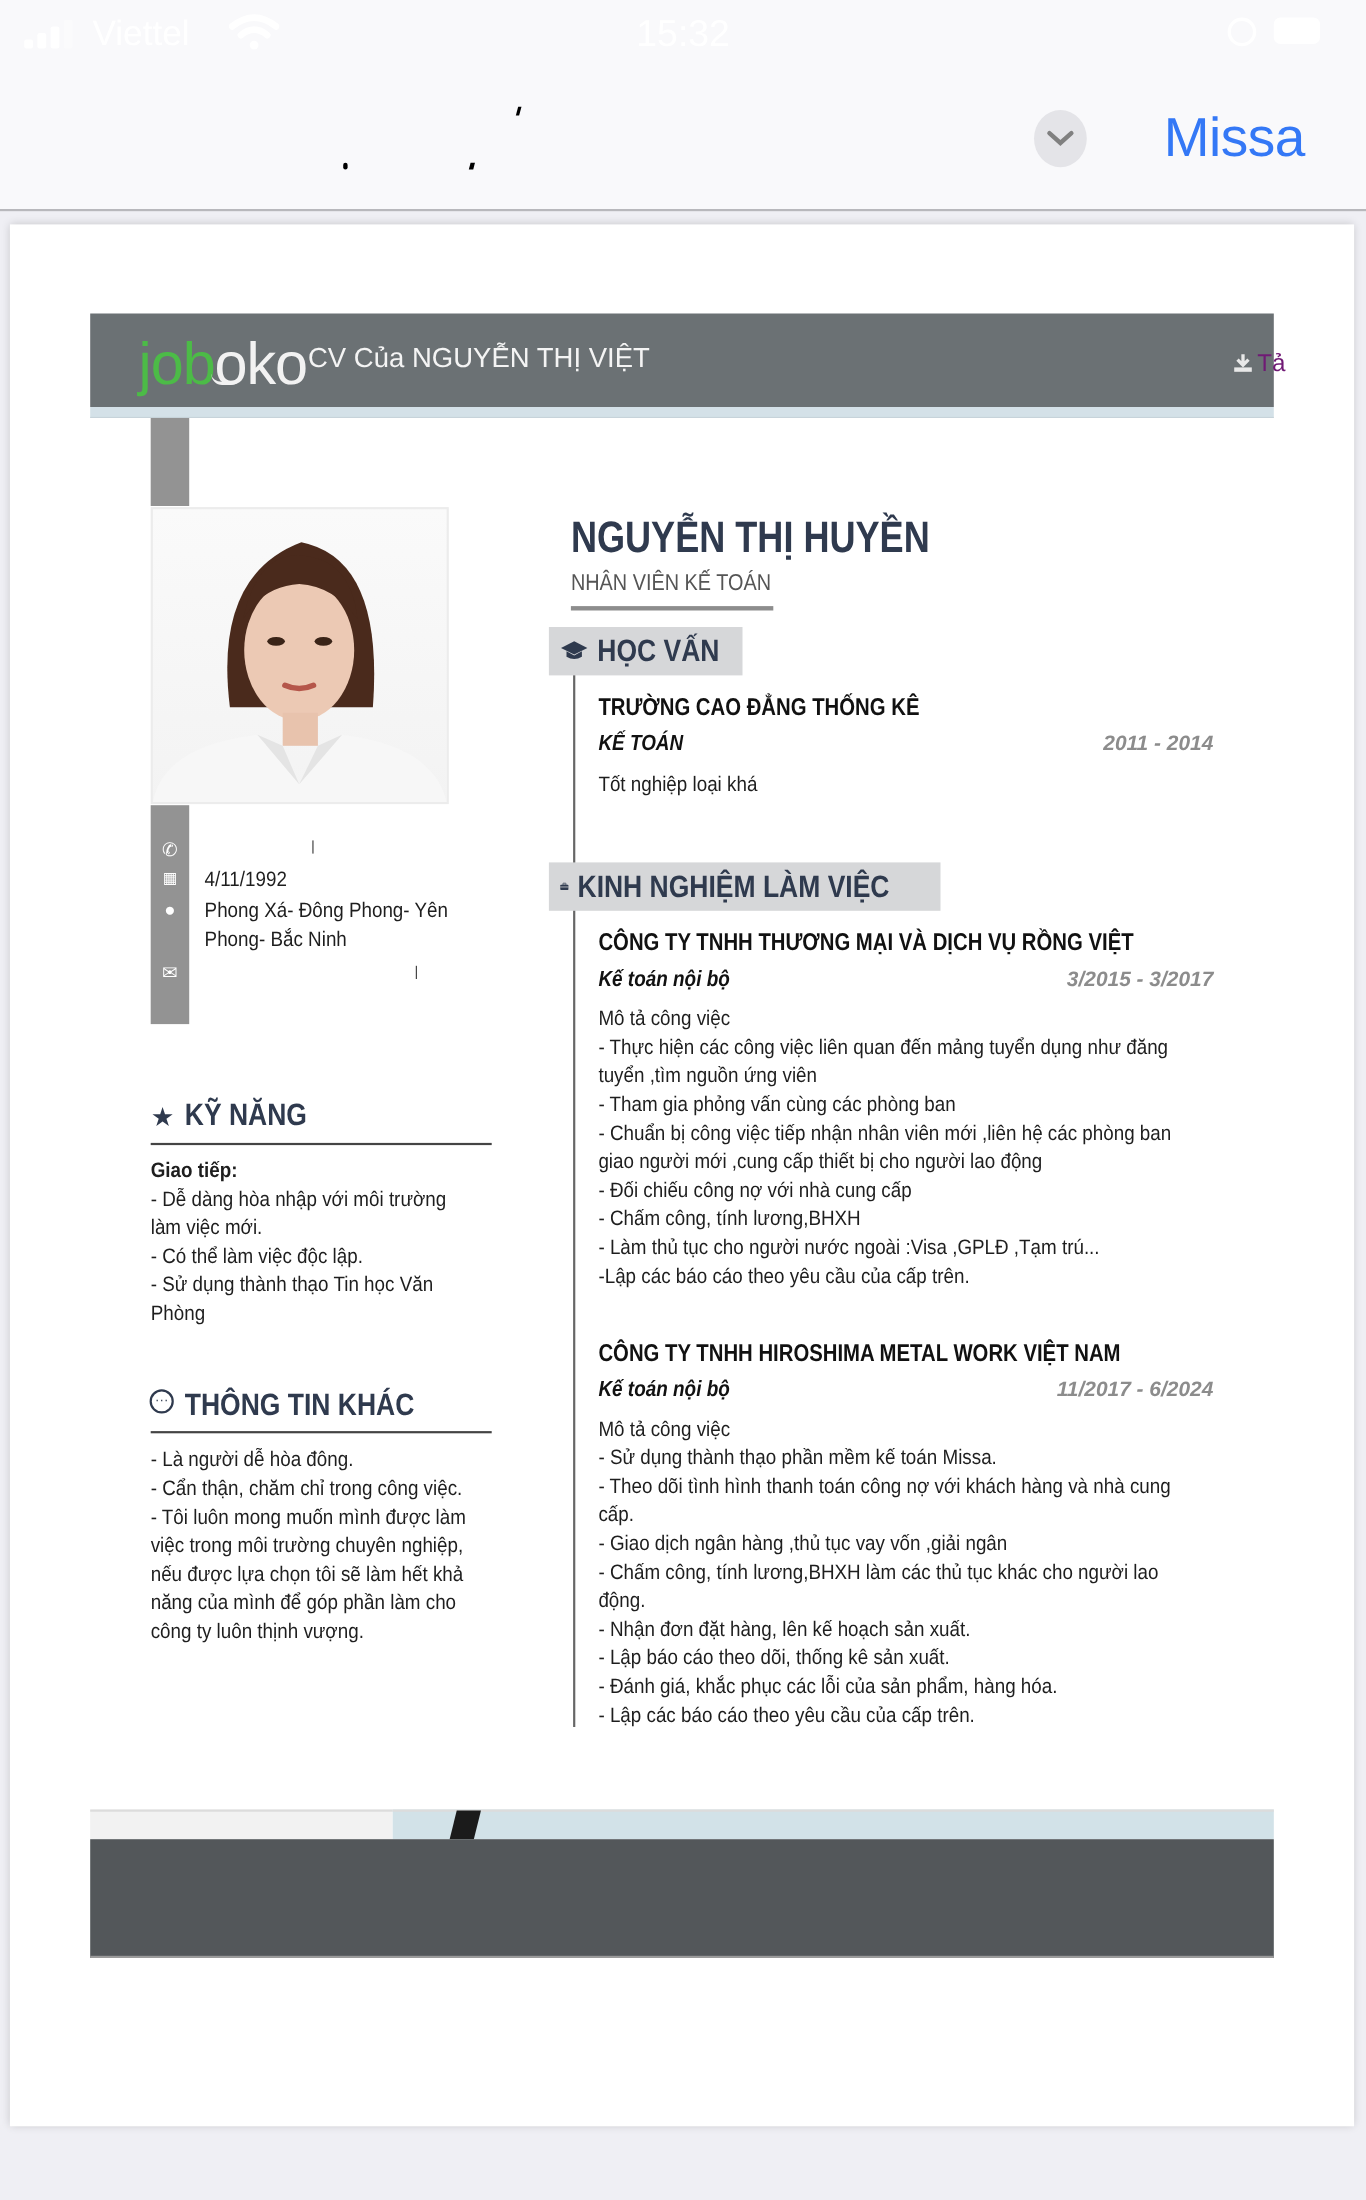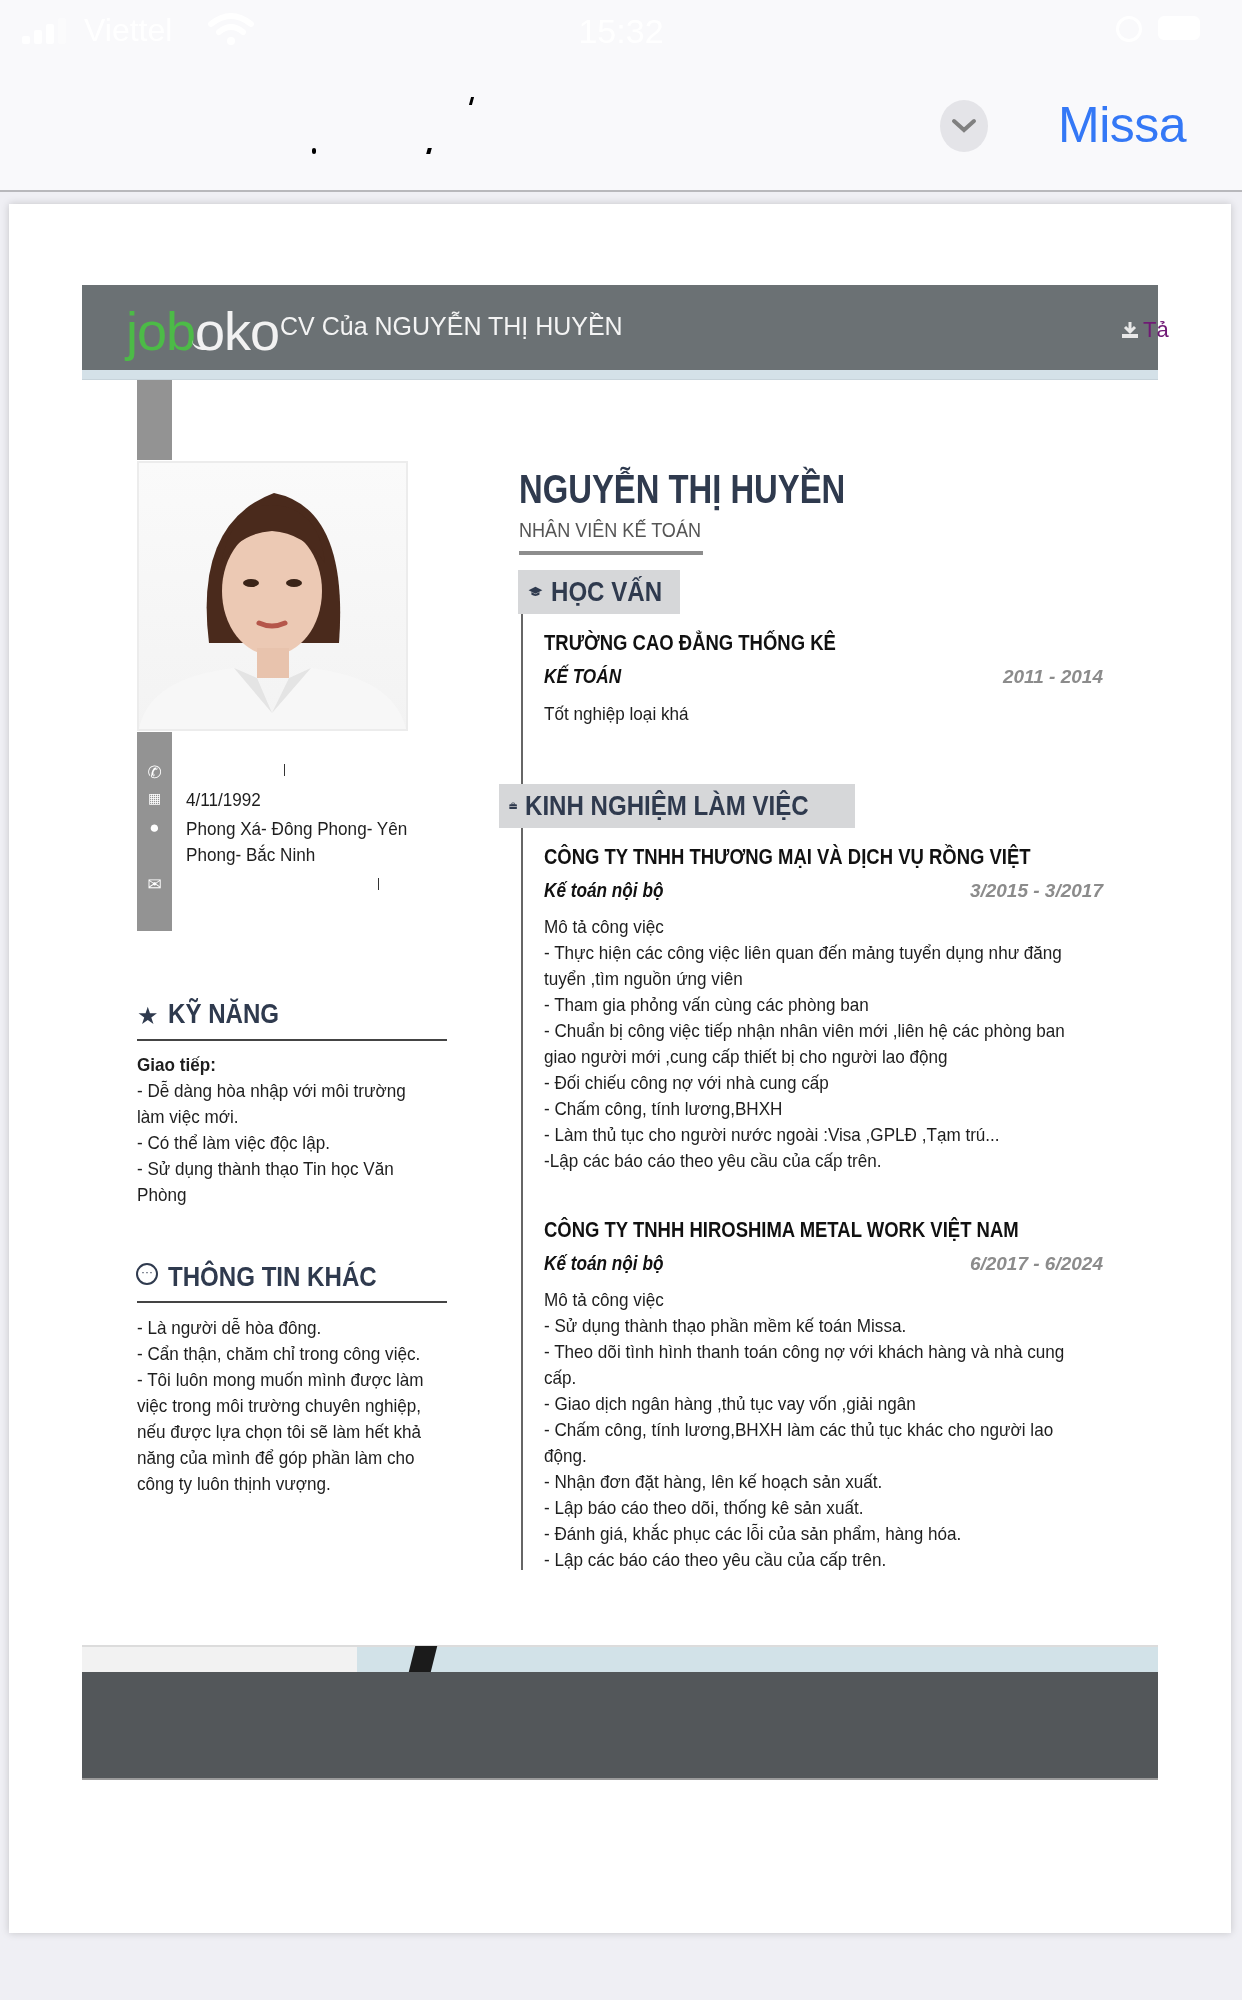--- a/index.html
+++ b/index.html
@@ -88,21 +88,21 @@
     </svg>
 </div>
 <span id="done" class="abs">Missa</span>
 
 <div id="card" class="abs"></div>
 
 <div id="cvhead" class="abs"></div>
 <div id="cvstrip" class="abs"></div>
 <div class="abs logo"><span class="j">job</span><span class="o">oko</span></div>
 <div class="abs logo-smile"></div>
-<span class="abs cvtitle">CV Của NGUYỄN THỊ HUYỀN</span>
+<span class="abs cvtitle">CV Của NGUYỄN THỊ VIỆT</span>
 <div class="abs dl">
   <svg width="18" height="18" viewBox="0 0 18 18">
       <path d="M9 1 V10 M4 6 L9 11 L14 6" stroke="#e8e8e8" stroke-width="3" fill="none"></path>
       <rect x="1" y="13" width="16" height="4" fill="#e8e8e8"></rect>
     </svg>
   <span>Tả</span>
 </div>
 
 <div class="abs greybar" style="left:137px;top:380px;width:35px;height:80px;"></div>
 <div id="photo" class="abs">
@@ -156,21 +156,21 @@
   <div>năng của mình để góp phần làm cho</div>
   <div>công ty luôn thịnh vượng.</div>
 </div>
 
 <div id="name" class="abs">NGUYỄN THỊ HUYỀN</div>
 <div id="role" class="abs">NHÂN VIÊN KẾ TOÁN</div>
 <div id="roleline" class="abs"></div>
 
 <div id="timeline" class="abs"></div>
 
-<div class="abs secbox" style="left:518px;top:570px;width:162px;justify-content:space-between;">
+<div class="abs secbox" style="left:499px;top:570px;width:176px;">
   <svg width="26" height="20" viewBox="0 0 26 20">
       <path d="M13 1 L25 7 L13 13 L1 7 Z" fill="#2f3a4e"></path>
       <path d="M6 10 V15 Q13 19 20 15 V10 L13 14 Z" fill="#2f3a4e"></path>
     </svg>
   <span class="t">HỌC VẤN</span>
 </div>
 <div class="abs org" style="left:544px;top:630px;">TRƯỜNG CAO ĐẲNG THỐNG KÊ</div>
 <div class="abs pos" style="left:544px;top:665px;">KẾ TOÁN</div>
 <div class="abs date" style="left:903px;top:666px;">2011 - 2014</div>
 <div class="abs rtext cond" style="left:544px;top:701px;">Tốt nghiệp loại khá</div>
@@ -195,21 +195,21 @@
   <div>- Chuẩn bị công việc tiếp nhận nhân viên mới ,liên hệ các phòng ban</div>
   <div>giao người mới ,cung cấp thiết bị cho người lao động</div>
   <div>- Đối chiếu công nợ với nhà cung cấp</div>
   <div>- Chấm công, tính lương,BHXH</div>
   <div>- Làm thủ tục cho người nước ngoài :Visa ,GPLĐ ,Tạm trú...</div>
   <div>-Lập các báo cáo theo yêu cầu của cấp trên.</div>
 </div>
 
 <div class="abs org" style="left:544px;top:1217px;">CÔNG TY TNHH HIROSHIMA METAL WORK VIỆT NAM</div>
 <div class="abs pos" style="left:544px;top:1252px;">Kế toán nội bộ</div>
-<div class="abs date" style="left:903px;top:1253px;">6/2017 - 6/2024</div>
+<div class="abs date" style="left:903px;top:1253px;">11/2017 - 6/2024</div>
 <div class="abs rtext cond" style="left:544px;top:1287px;width:640px;">
   <div>Mô tả công việc</div>
   <div>- Sử dụng thành thạo phần mềm kế toán Missa.</div>
   <div>- Theo dõi tình hình thanh toán công nợ với khách hàng và nhà cung</div>
   <div>cấp.</div>
   <div>- Giao dịch ngân hàng ,thủ tục vay vốn ,giải ngân</div>
   <div>- Chấm công, tính lương,BHXH làm các thủ tục khác cho người lao</div>
   <div>động.</div>
   <div>- Nhận đơn đặt hàng, lên kế hoạch sản xuất.</div>
   <div>- Lập báo cáo theo dõi, thống kê sản xuất.</div>

